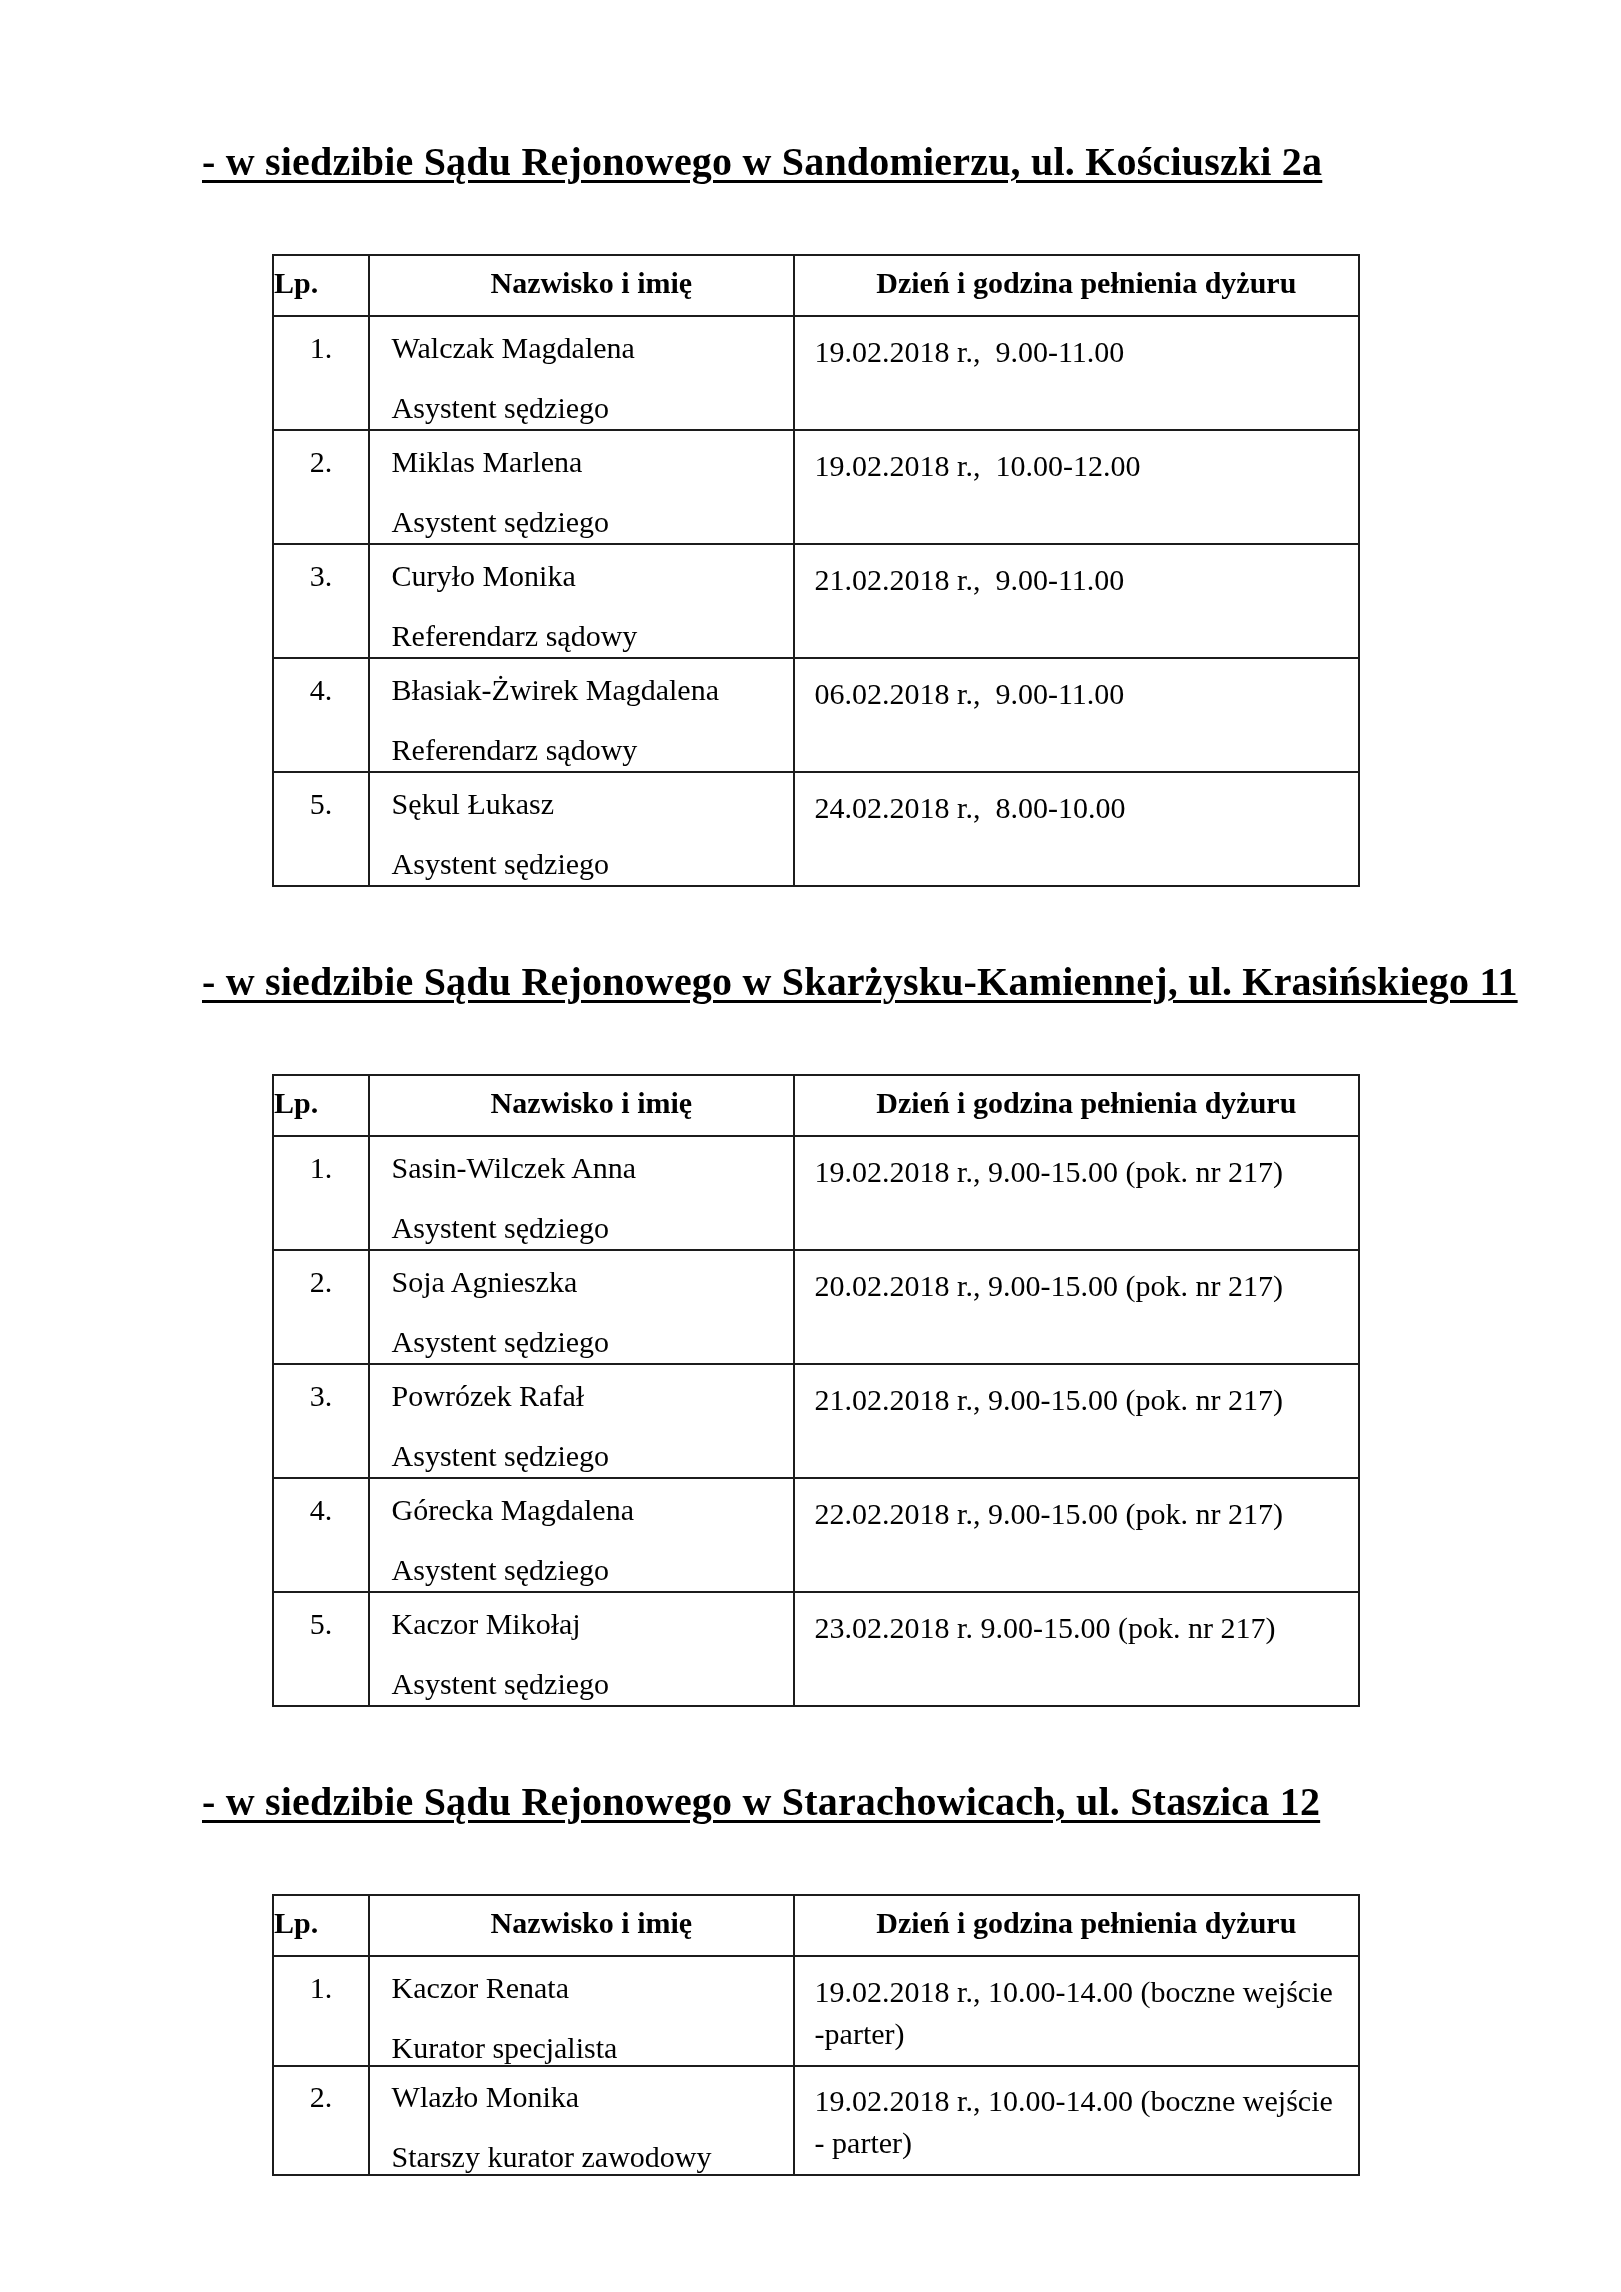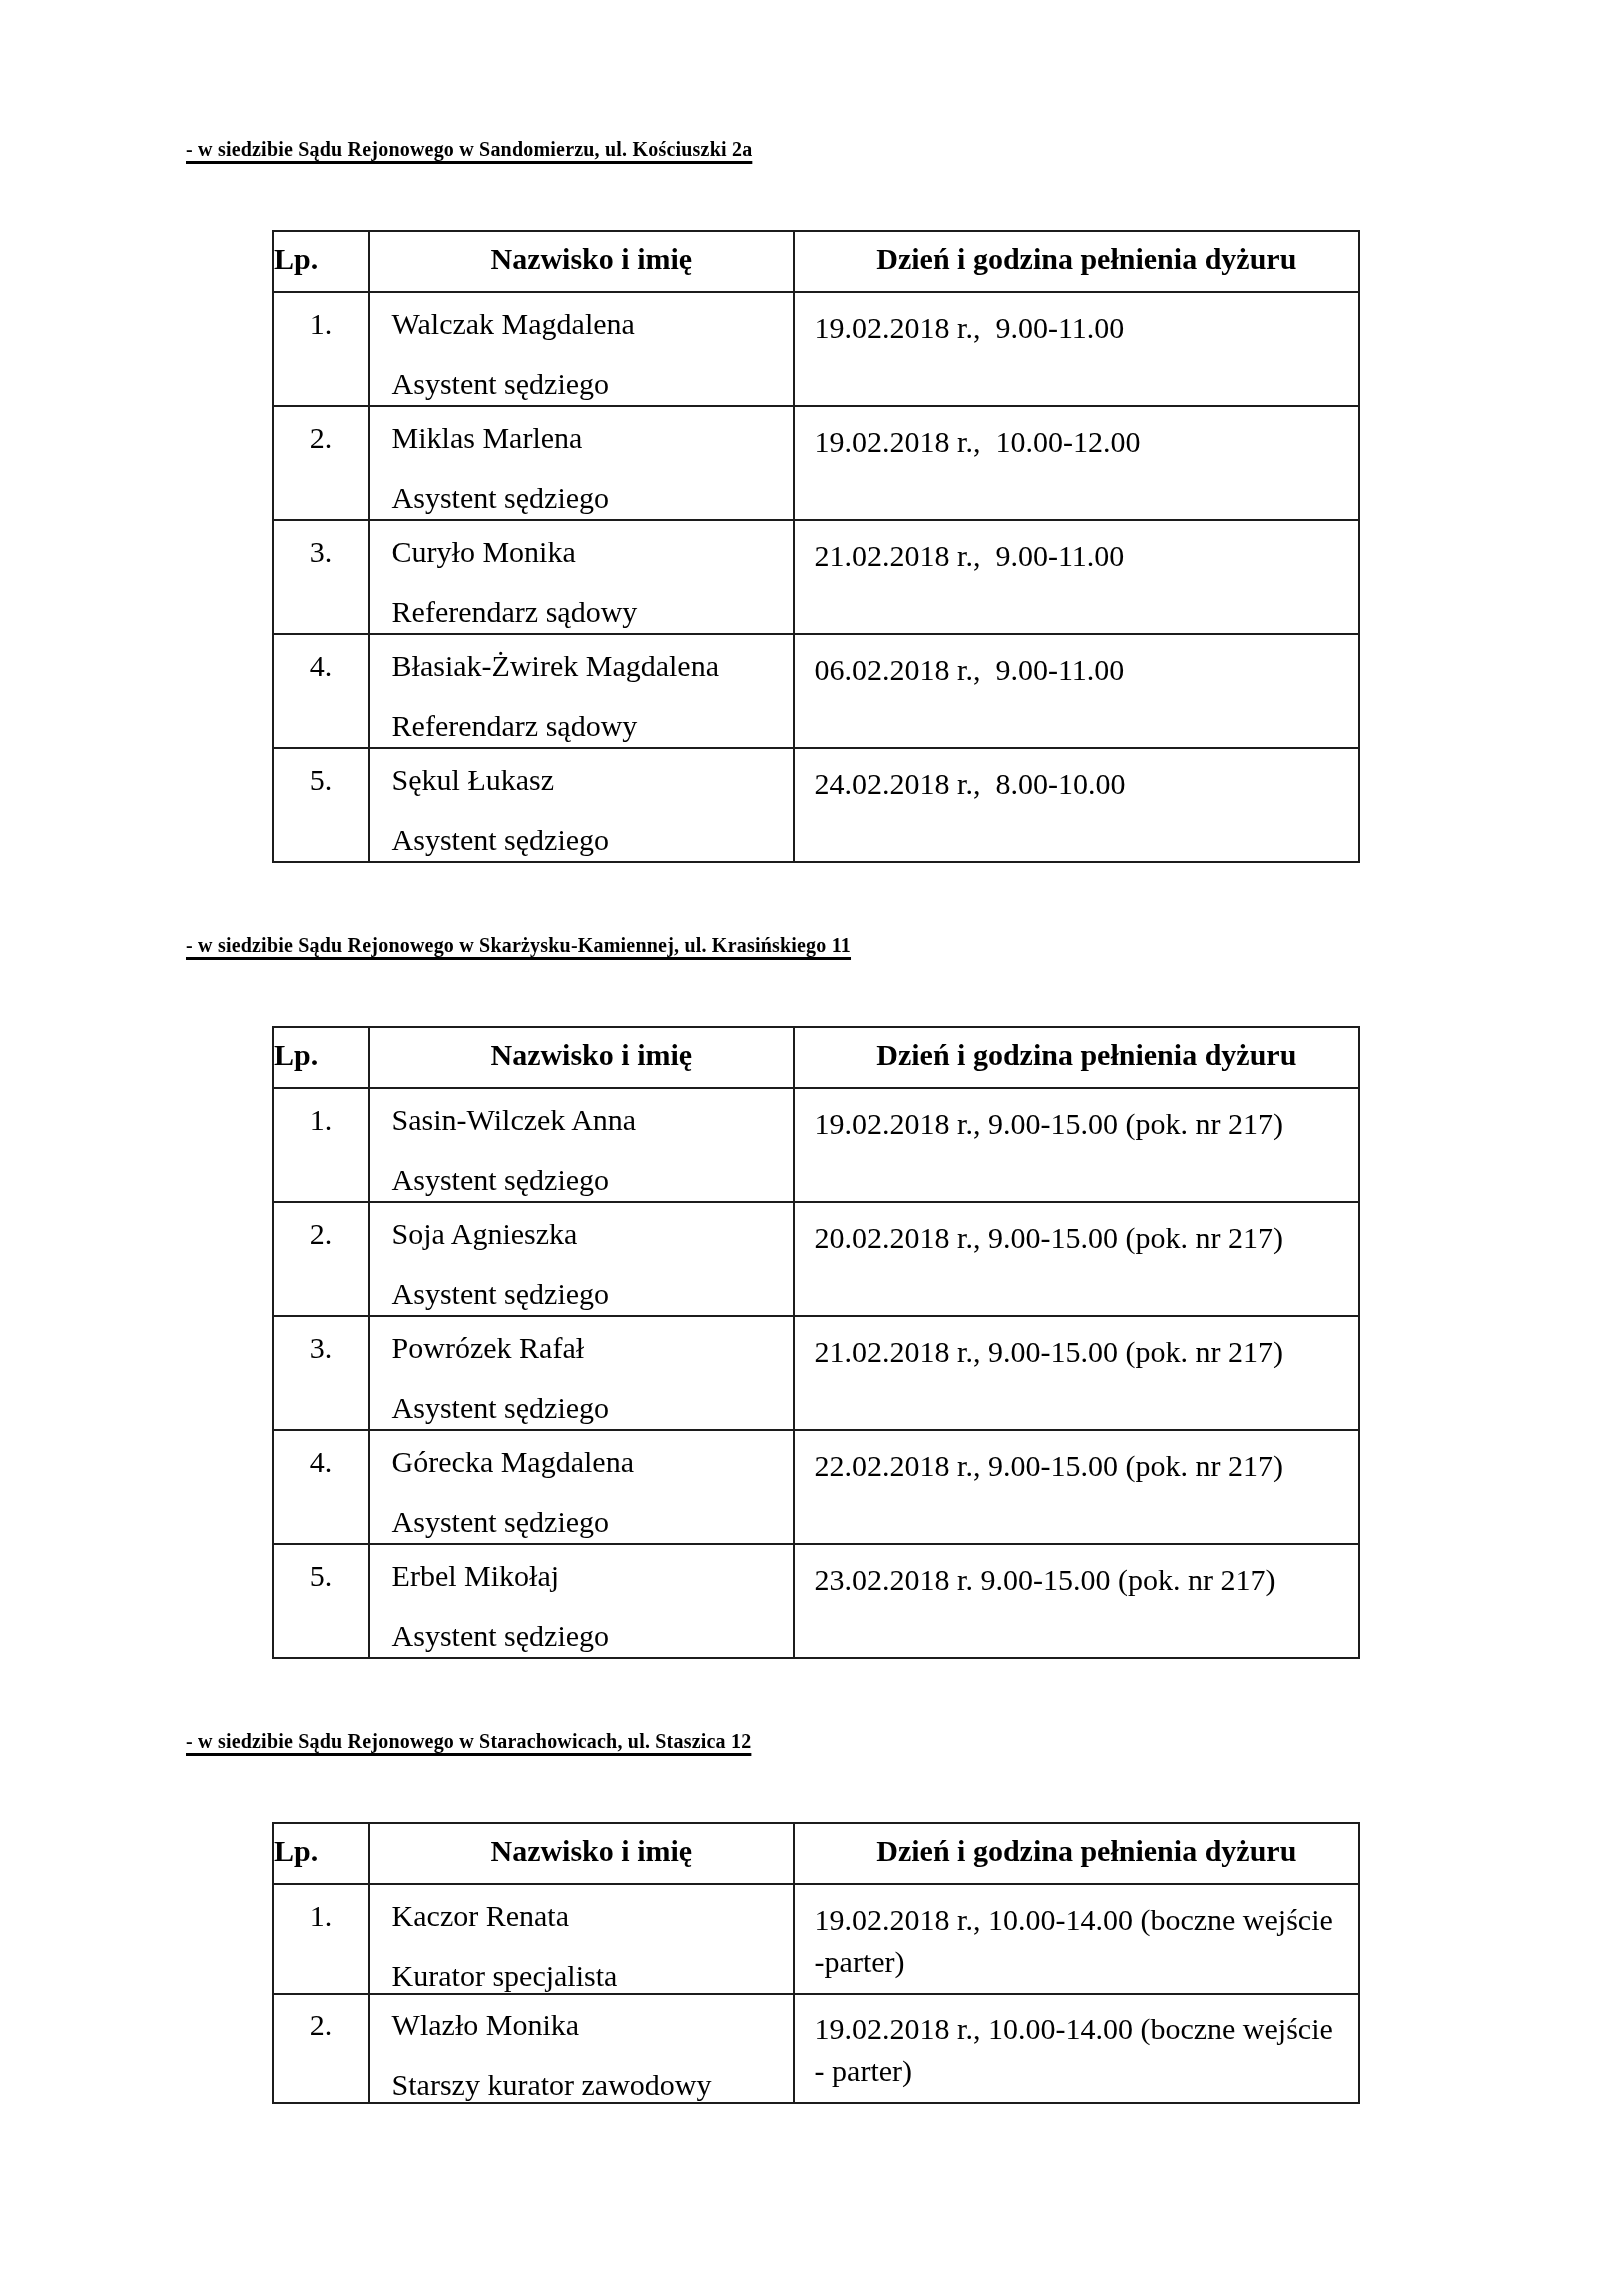--- a/index.html
+++ b/index.html
@@ -9,23 +9,23 @@
   }
   body {
     width: 1621px;
     min-height: 2293px;
     font-family: "Liberation Serif", "DejaVu Serif", serif;
     color: #000000;
     box-sizing: border-box;
     padding: 138px 0 0 186px;
   }
   .heading {
-    font-size: 20px;
+    font-size: 40px;
     font-weight: bold;
-    margin: 0 0 69px 0;
+    margin: 0 0 69px 16px;
     text-decoration: underline;
     text-decoration-thickness: 2.9px;
     text-underline-offset: 4.9px;
     letter-spacing: 0.2px;
   }
   table.duty-table {
     border-collapse: collapse;
     table-layout: fixed;
     width: 1086px;
     margin: 0 0 71px 86px;
@@ -182,21 +182,21 @@
           <td class="lp">4.</td>
           <td class="name-cell">
             <div class="person-name">Górecka Magdalena</div>
             <div class="person-role">Asystent sędziego</div>
           </td>
           <td class="duty">22.02.2018 r., 9.00-15.00 (pok. nr 217)</td>
         </tr>
         <tr>
           <td class="lp">5.</td>
           <td class="name-cell">
-            <div class="person-name">Erbel Mikołaj</div>
+            <div class="person-name">Kaczor Mikołaj</div>
             <div class="person-role">Asystent sędziego</div>
           </td>
           <td class="duty">23.02.2018 r. 9.00-15.00 (pok. nr 217)</td>
         </tr>
       </tbody>
     </table>
   </section>
 
   <section>
     <h2 class="heading">- w siedzibie Sądu Rejonowego w Starachowicach, ul. Staszica 12</h2>

